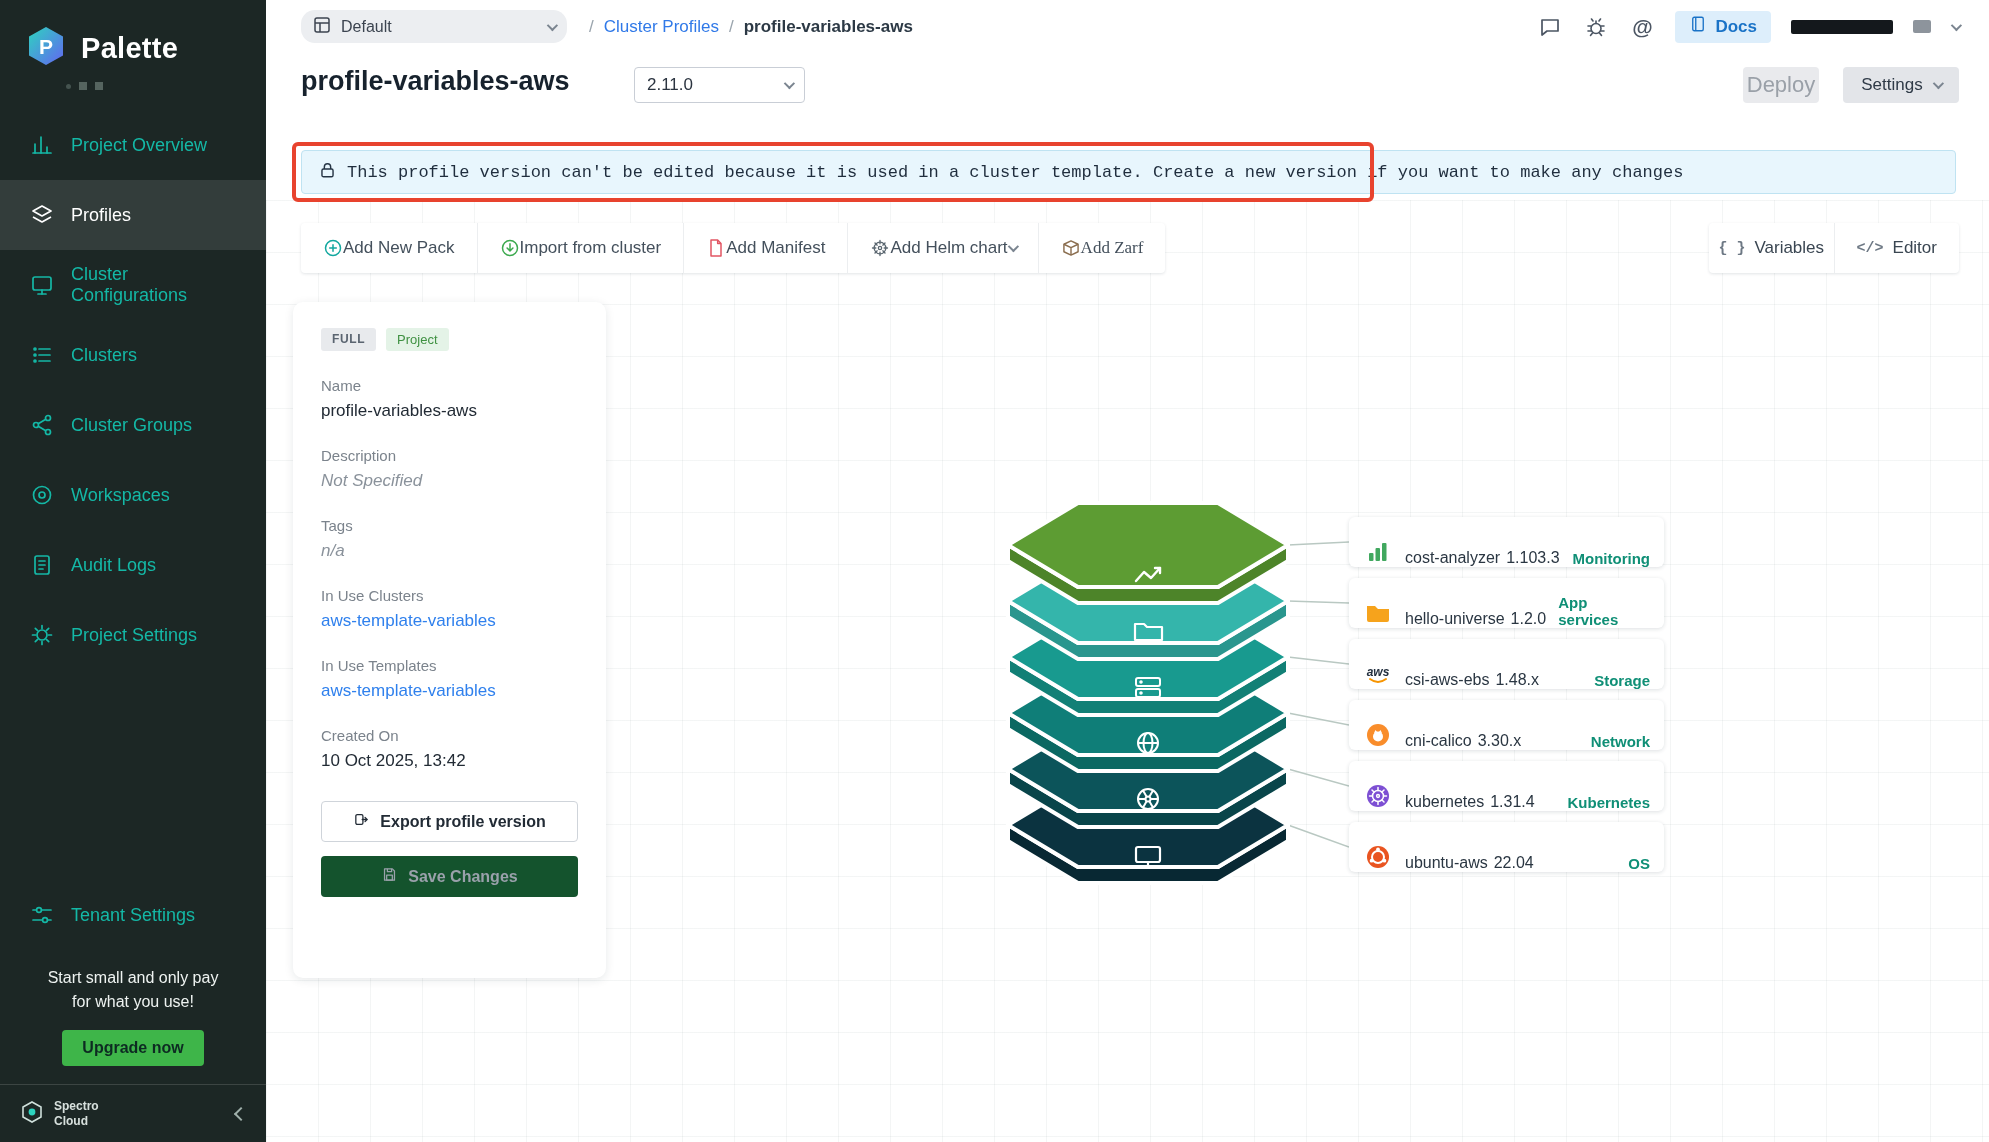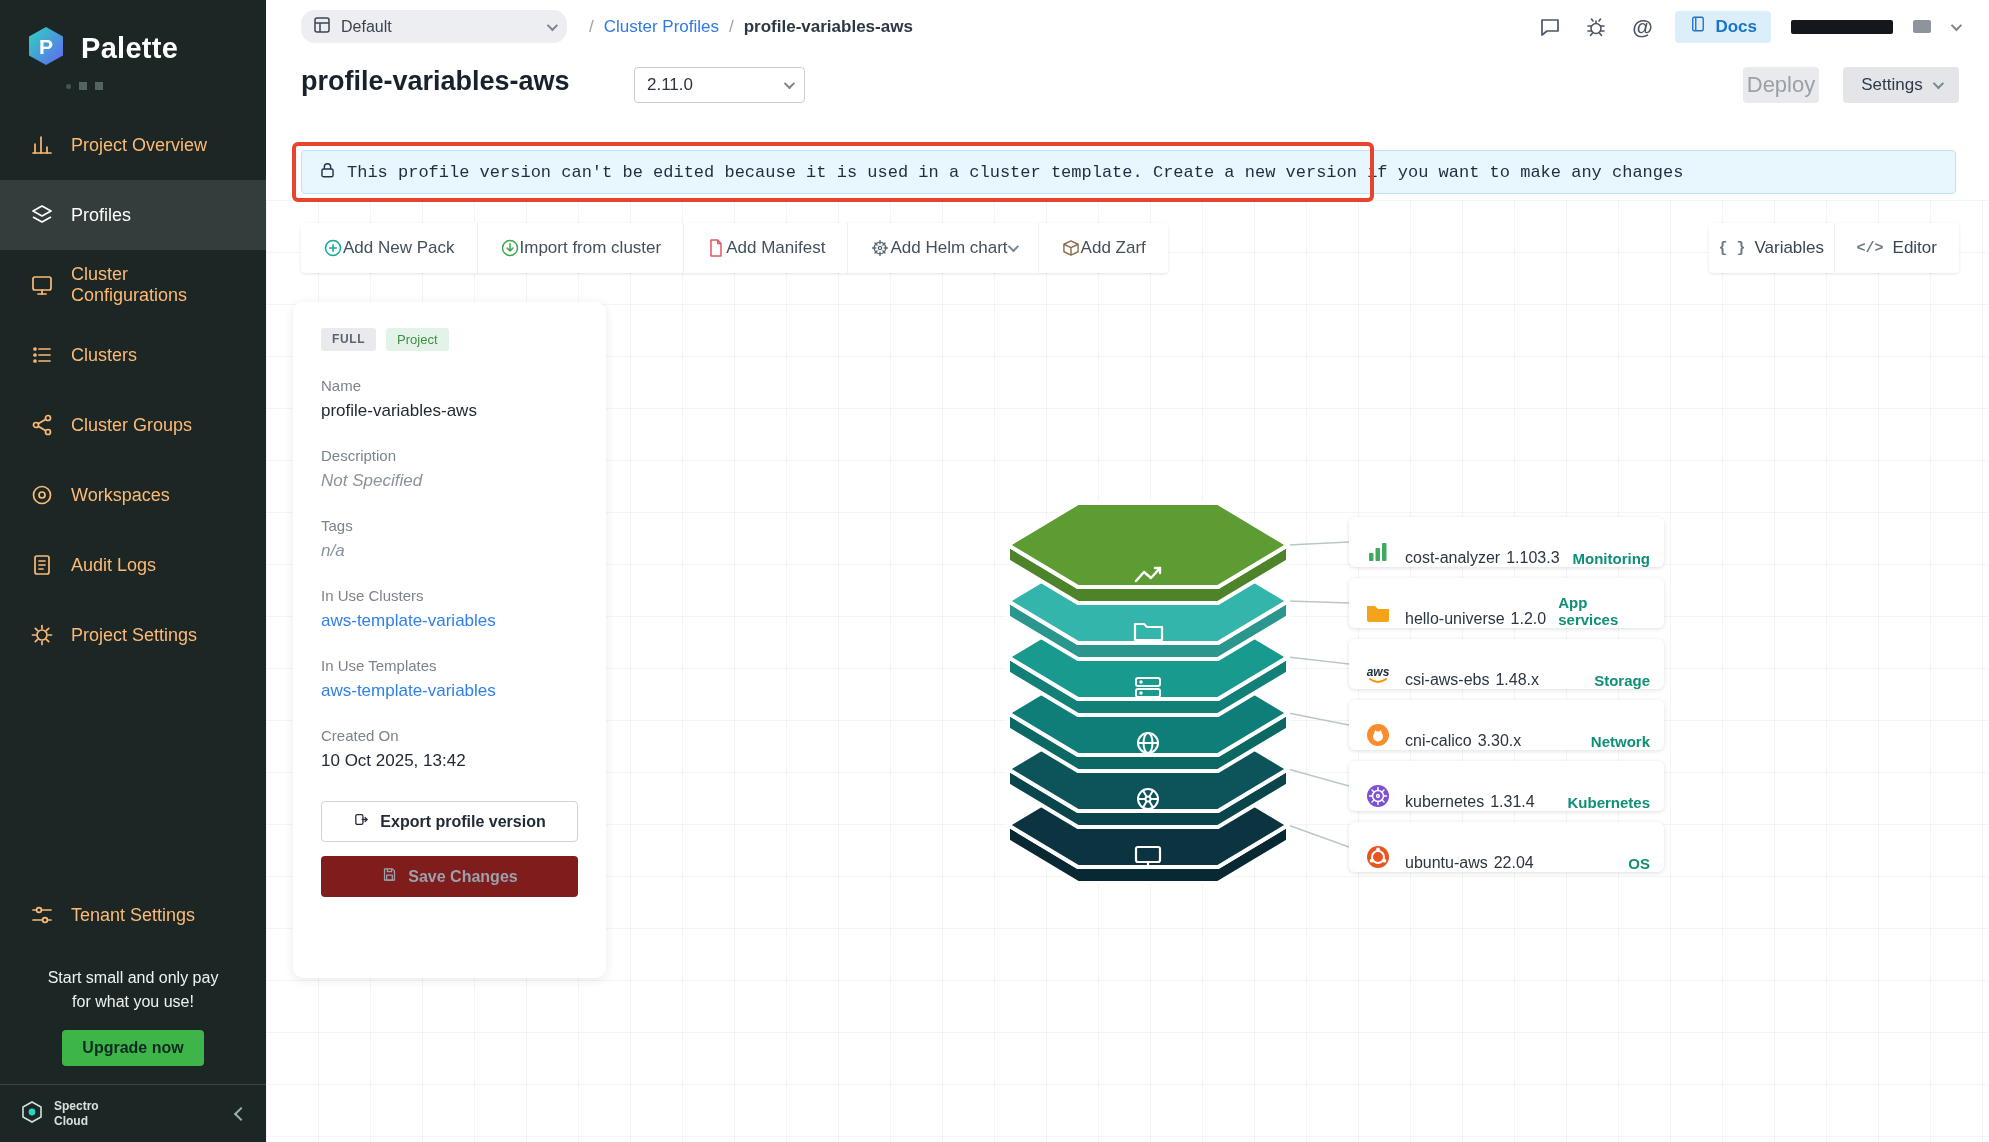--- a/index.html
+++ b/index.html
@@ -10,21 +10,21 @@
   
   .sidebar { position:relative; width:266px; flex:0 0 266px; height:100%; background:#1c2725; color:#c9d4d0; display:flex; flex-direction:column; z-index:5; }
   .brand { display:flex; align-items:center; gap:13px; padding:24px 20px 4px 24px; }
   .brand-name { font-size:29px; font-weight:600; color:#ffffff; letter-spacing:.3px; }
   .brand-dots { display:flex; align-items:center; gap:8px; margin:6px 0 0 66px; }
   .brand-dots i { display:block; }
   .dot-a { width:5px; height:5px; border-radius:50%; background:#44534f; }
   .dot-b { width:8px; height:8px; background:#55645f; }
   .dot-c { width:8px; height:8px; background:#55645f; }
   .nav { margin-top:20px; }
-  .nav-item { height:70px; display:flex; align-items:center; gap:17px; padding:0 18px 0 30px; font-size:18px; cursor:pointer; color:#fdba74; }
+  .nav-item { height:70px; display:flex; align-items:center; gap:17px; padding:0 18px 0 30px; font-size:18px; cursor:pointer; color:#14b8a6; }
   .nav-item.active { background:rgba(255,255,255,.10); color:#ffffff; }
   .nav-icon { display:inline-flex; width:24px; height:24px; color:inherit; flex:0 0 24px; }
   .nav-icon svg { display:block; }
   .side-bottom { margin-top:auto; }
   .promo { text-align:center; font-size:16px; line-height:1.5; color:#eef3f1; margin:16px 16px 4px; }
   .upgrade-wrap { display:flex; justify-content:center; margin:16px 0 18px; }
   .upgrade-btn { background:#3eb549; color:#0d2b22; border:none; border-radius:4px; font-size:16px; font-weight:700; padding:9px 20px; cursor:pointer; font-family:inherit; }
   .side-footer { border-top:1px solid rgba(255,255,255,.14); height:58px; display:flex; align-items:center; gap:10px; padding:0 20px; }
   .sf-text { font-size:12px; line-height:1.2; color:#d7e0dd; font-weight:600; }
   .sf-chev { margin-left:auto; width:10px; height:10px; border-left:2px solid #9fb0ab; border-bottom:2px solid #9fb0ab; transform:rotate(45deg); cursor:pointer; }
@@ -61,39 +61,39 @@
   .btn-settings { width:116px; height:36px; background:#e3e5e9; color:#2f3a47; border:none; border-radius:4px; font-size:17px; font-family:inherit; cursor:pointer; display:flex; align-items:center; justify-content:center; gap:10px; }
 
   
   .alert { position:absolute; left:35px; top:150px; width:1655px; height:44px; background:#e8f6fd; border:1px solid #bfe3f2; border-radius:4px; display:flex; align-items:center; gap:10px; padding:0 16px; z-index:2; }
   .alert-text { font-size:17px; color:#1f2d3d;font-family:Liberation Mono, monospace; }
   .annotation { position:absolute; left:26px; top:142px; width:1082px; height:60px; border:4px solid #e8432e; border-radius:6px; z-index:4; pointer-events:none; }
 
   
   .toolbar { position:absolute; left:35px; top:223px; height:50px; background:#fff; border-radius:4px; box-shadow:0 1px 3px rgba(20,40,60,.12); display:inline-flex; align-items:stretch; z-index:2; }
   .tool-btn { display:flex; align-items:center; padding:0 22px; font-size:17px; color:#44505c; cursor:pointer; border-right:1px solid #eceef0; background:none; border-top:none; border-bottom:none; border-left:none; font-family:inherit; }
-  .tool-btn:last-child { border-right:none; }
+  .tool-btn:last-child { border-right:none;font-family:Liberation Serif, serif; }
   .tool-ic { display:inline-flex; width:20px; height:20px; }
   .code-card { position:absolute; right:30px; top:223px; height:50px; width:250px; background:#fff; border-radius:4px; box-shadow:0 1px 3px rgba(20,40,60,.12); display:flex; z-index:2; }
   .code-btn { flex:1; display:flex; align-items:center; justify-content:center; gap:9px; font-size:17px; color:#3a4652; cursor:pointer; background:none; border:none; font-family:inherit; }
   .code-btn:first-child { border-right:1px solid #eceef0; }
   .code-glyph { font-family:"Liberation Mono","DejaVu Sans Mono",monospace; color:#6d7884; font-size:15px; font-weight:700; }
 
   
   .profile-card { position:absolute; left:27px; top:302px; width:313px; height:676px; background:#fff; border-radius:10px; box-shadow:0 2px 10px rgba(16,36,50,.10); padding:26px 28px; z-index:2; }
   .badges { display:flex; gap:10px; }
   .badge-full { background:#e8eaed; color:#5a6470; font-size:12px; font-weight:700; letter-spacing:.6px; padding:4px 11px; border-radius:3px; }
   .badge-scope { background:#e4f3e7; color:#3f9142; font-size:13px; padding:4px 11px; border-radius:3px; }
   .field { margin-top:26px; }
   .f-label { font-size:15px; color:#7b838c; margin-bottom:7px; }
   .f-value { font-size:17px; color:#222b35; }
   .f-muted { font-size:17px; color:#8a929b; font-style:italic; }
   .f-link { font-size:17px; color:#2f80ed; cursor:pointer; }
   .btn-export { margin-top:30px; width:100%; height:41px; background:#fff; border:1px solid #cfd4da; border-radius:4px; font-size:16px; font-weight:600; color:#222b35; display:flex; align-items:center; justify-content:center; gap:10px; cursor:pointer; font-family:inherit; }
-  .btn-save { margin-top:14px; width:100%; height:41px; background:#7f1d1d; border:none; border-radius:4px; font-size:16px; font-weight:600; color:#9aa1ab; display:flex; align-items:center; justify-content:center; gap:10px; cursor:pointer; font-family:inherit; }
+  .btn-save { margin-top:14px; width:100%; height:41px; background:#14532d; border:none; border-radius:4px; font-size:16px; font-weight:600; color:#9aa1ab; display:flex; align-items:center; justify-content:center; gap:10px; cursor:pointer; font-family:inherit; }
 
   
   .stack-svg { position:absolute; left:736px; top:500px; z-index:1; }
   .packs { position:absolute; left:1083px; top:517px; width:315px; z-index:2; }
   .pack-card { width:315px; height:50px; background:#fff; border-radius:6px; box-shadow:0 1px 4px rgba(16,36,50,.14); display:flex; align-items:flex-end; gap:12px; padding:0 14px; margin-bottom:11px; cursor:pointer; }
   .pack-icon { width:30px; height:30px; flex:0 0 30px; display:inline-flex; }
   .pack-title { font-size:16px; color:#2a3642; display:flex; gap:6px; flex:1; white-space:nowrap; }
   .pack-category { font-size:15px; color:#0f8f76; font-weight:600; }
 </style>
 </head>

